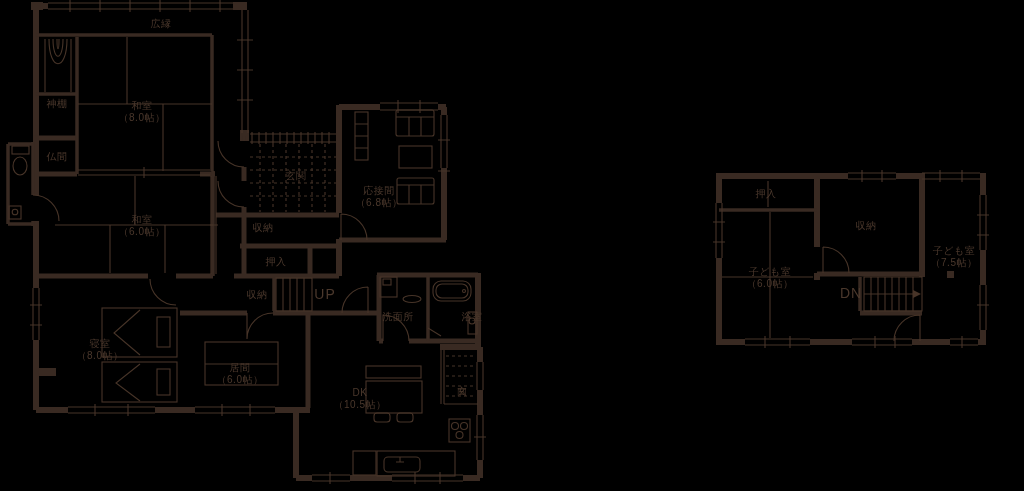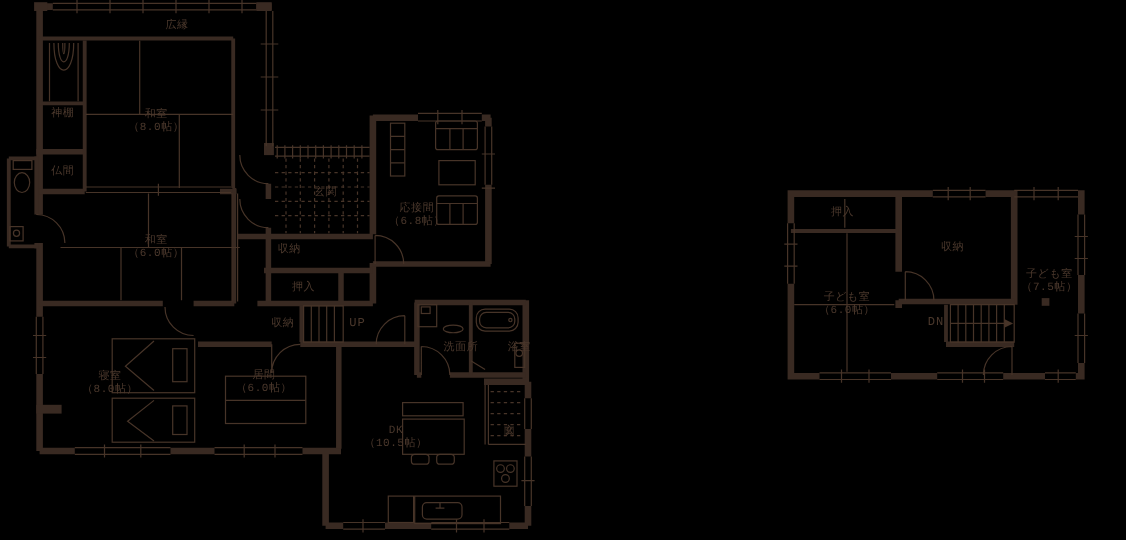--- a/index.html
+++ b/index.html
@@ -5,39 +5,39 @@
   :root{
     --background:#000000;
     --wall:#392a22;
     --line:#473428;
     --text:#4b382c;
   }
   html,body{margin:0;padding:0;background:var(--background);}
   .stage{
     position:relative;width:1024px;height:491px;overflow:hidden;
     background:var(--background);
-    font-family:Liberation Mono, monospace;
+    font-family:Liberation Sans, sans-serif;
   }
   .stage svg{position:absolute;left:0;top:0;}
   
   .w6{stroke:var(--wall);stroke-width:6;fill:none;}
   .w5{stroke:var(--wall);stroke-width:5;fill:none;}
   .w4{stroke:var(--wall);stroke-width:3.5;fill:none;}
   .t {stroke:var(--line);stroke-width:1.1;fill:none;}
   .td{stroke:var(--line);stroke-width:1.1;fill:none;stroke-dasharray:3 3;}
   .f {fill:var(--wall);stroke:none;}
   .fl{fill:var(--line);stroke:none;}
   
   .lbl{
     position:absolute;transform:translate(-50%,-50%);
     color:var(--text);font-size:10px;line-height:11.5px;
     text-align:center;white-space:nowrap;letter-spacing:0.5px;
   }
   .lbl span{display:block;}
-  .lbl.big{font-size:11px;letter-spacing:1px;}
+  .lbl.big{font-size:14px;letter-spacing:1px;}
   .lbl.vert{writing-mode:vertical-rl;letter-spacing:2px;line-height:10px;}
 </style>
 </head>
 <body>
 
 <div class="stage">
 
 <svg width="1024" height="491" viewBox="0 0 1024 491">
 
   <g>
@@ -268,31 +268,31 @@
       </div>
     <div class="lbl" style="left:276px;top:262px">
         <span>押入</span>
       </div>
     <div class="lbl" style="left:257px;top:295px">
         <span>収納</span>
       </div>
     <div class="lbl big" style="left:325px;top:295px">
         <span>UP</span>
       </div>
-    <div class="lbl" style="left:419px;top:317px">
+    <div class="lbl" style="left:398px;top:317px">
         <span>洗面所</span>
       </div>
     <div class="lbl" style="left:472px;top:317px">
         <span>浴室</span>
       </div>
     <div class="lbl" style="left:100px;top:349px">
         <span>寝室</span>
         <span>（8.0帖）</span>
       </div>
-    <div class="lbl" style="left:240px;top:348px">
+    <div class="lbl" style="left:240px;top:373px">
         <span>居間</span>
         <span>（6.0帖）</span>
       </div>
     <div class="lbl" style="left:360px;top:398px">
         <span>DK</span>
         <span>（10.5帖）</span>
       </div>
     <div class="lbl vert" style="left:462px;top:380px;font-size:9px">
         <span>玄関</span>
       </div>

